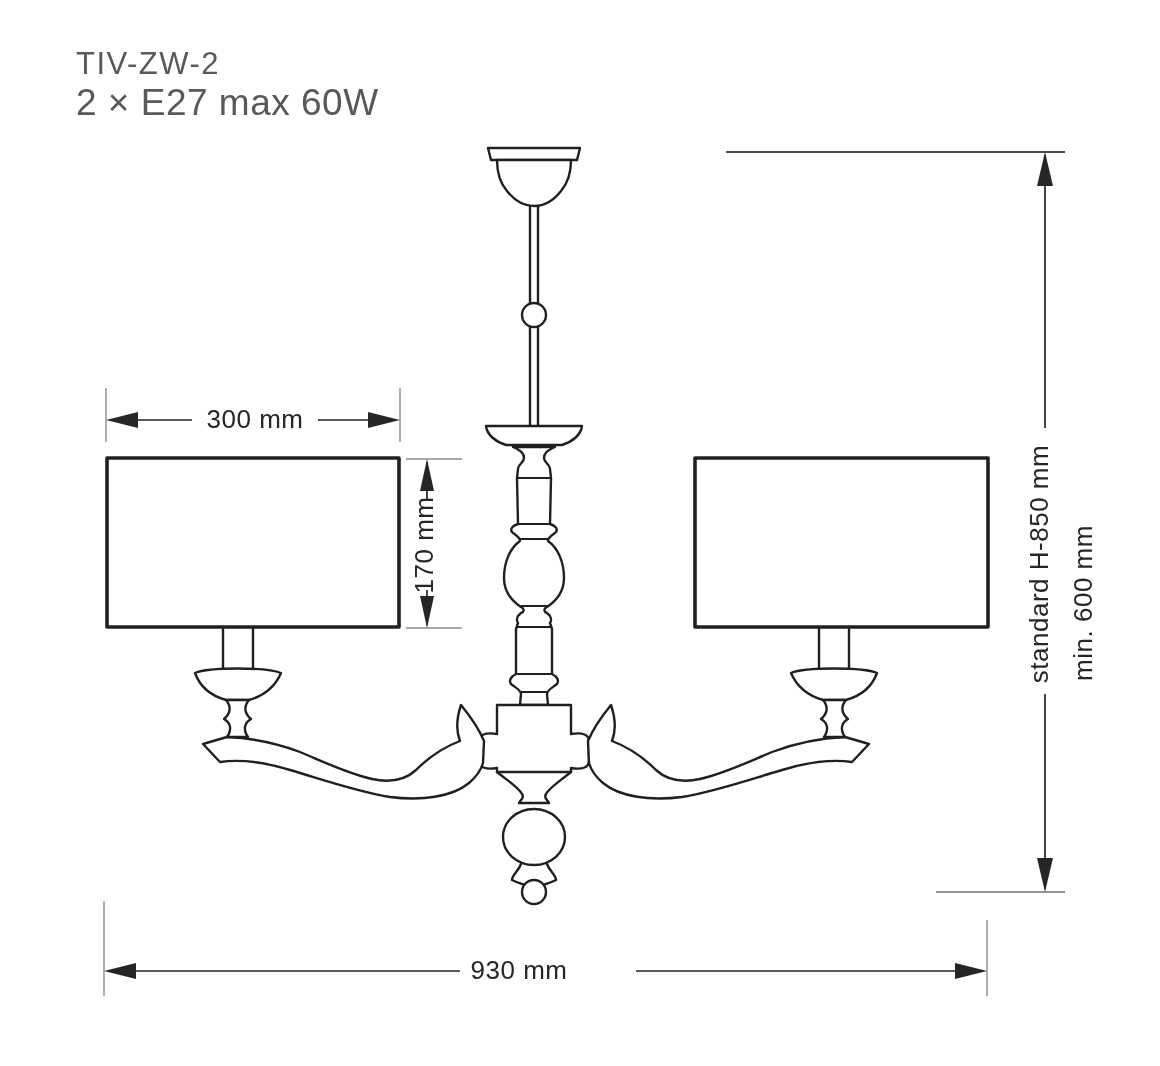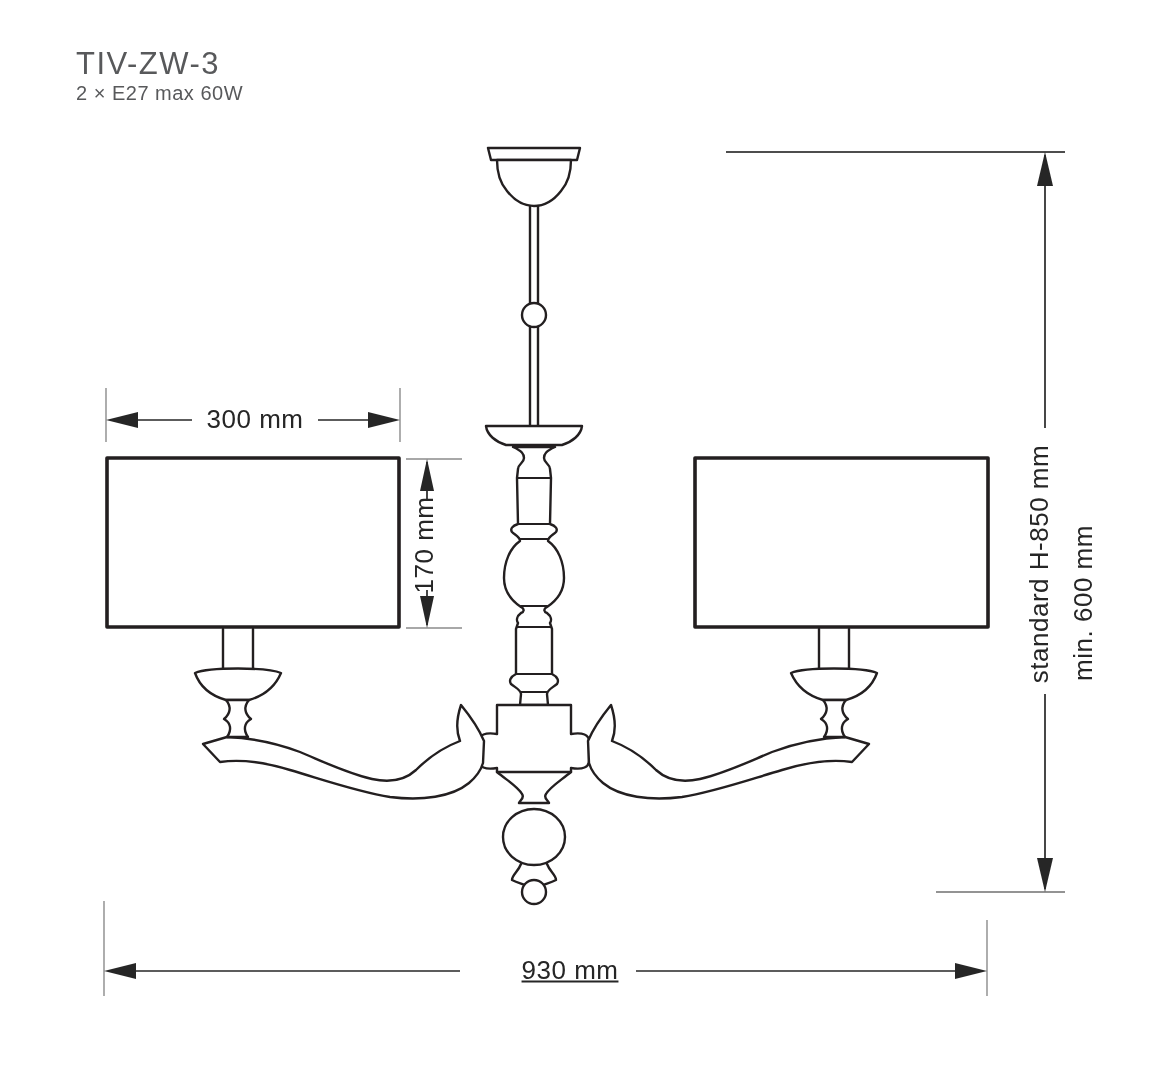--- a/index.html
+++ b/index.html
@@ -6,28 +6,28 @@
   .canvas{
     position:relative;
     width:1160px;height:1066px;
     background:#ffffff;
     font-family:"Liberation Sans", sans-serif;
     overflow:hidden;
   }
   .canvas svg{position:absolute;left:0;top:0;}
   .label{position:absolute;white-space:nowrap;color:#58595b;}
   .model{left:76px;top:46px;font-size:31px;letter-spacing:1.5px;}
-  .spec{left:76px;top:82px;font-size:20px;letter-spacing:0.5px;}
+  .spec{left:76px;top:82px;font-size:37px;letter-spacing:0.5px;}
   .dim{
     position:absolute;white-space:nowrap;
     font-size:26px;color:#262626;letter-spacing:0.5px;
     transform:translate(-50%,-50%);
   }
   .d300{left:255px;top:419px;text-align:right;}
-  .d930{left:570px;top:970px;text-decoration:underline;}
+  .d930{left:519px;top:970px;}
   .rot{transform:translate(-50%,-50%) rotate(-90deg);}
   .d170{left:424px;top:545px;}
   .dstd{left:1039px;top:564px;}
   .dmin{left:1083px;top:603px;}
 </style>
 </head>
 <body>
 
 <div class="canvas">
 
@@ -132,21 +132,21 @@
     <g stroke="#262626" stroke-width="1.7">
       <line x1="104" y1="901" x2="104" y2="996" stroke="#8b8b8b" stroke-width="1.4"></line>
       <line x1="987" y1="920" x2="987" y2="996" stroke="#8b8b8b" stroke-width="1.4"></line>
       <line x1="108" y1="971" x2="460" y2="971"></line>
       <line x1="636" y1="971" x2="983" y2="971"></line>
       <polygon points="104,971 136,963 136,979" fill="#262626" stroke="none"></polygon>
       <polygon points="987,971 955,963 955,979" fill="#262626" stroke="none"></polygon>
     </g>
   </svg>
 
-  <div class="label model">TIV-ZW-3</div>
+  <div class="label model">TIV-ZW-2</div>
   <div class="label spec">2 × E27 max 60W</div>
 
   <div class="dim d300">300 mm</div>
   <div class="dim rot d170">170 mm</div>
   <div class="dim rot dstd">standard H-850 mm</div>
   <div class="dim rot dmin">min. 600 mm</div>
   <div class="dim d930">930 mm</div>
 </div>
 
 </body></html>

